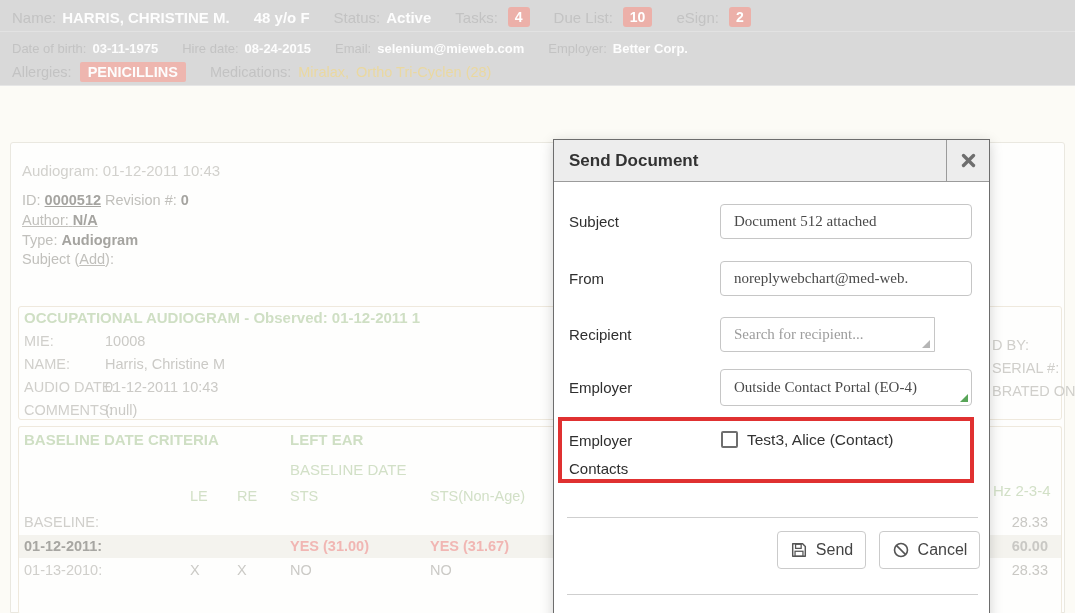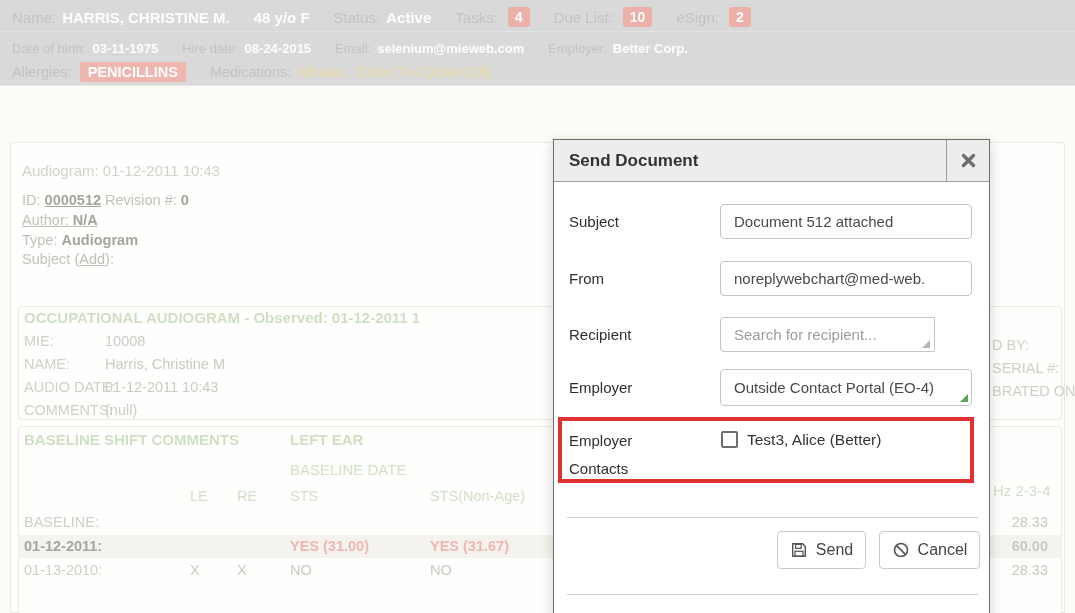--- a/index.html
+++ b/index.html
@@ -40,21 +40,21 @@
   .alert-pink { color:#f1b6b3; font-weight:bold; }
   .num-right { position:absolute; width:58px; text-align:right; font-size:14.5px; color:#c9c8c4; white-space:nowrap; }
 
   
   .modal { position:absolute; left:553px; top:139px; width:437px; height:500px; background:#fff; border:1px solid #6d6d6d; box-shadow:0 3px 12px rgba(0,0,0,.18); z-index:10; }
   .modal-header { position:absolute; left:0; top:0; width:435px; height:42px; background:#ededed; border-bottom:1px solid #9b9b9b; }
   .modal-title { position:absolute; left:15px; top:0; line-height:41px; font-size:17px; font-weight:bold; color:#333; }
   .modal-close { position:absolute; right:0; top:0; width:43px; height:41px; border-left:1px solid #9b9b9b; display:flex; align-items:center; justify-content:center; cursor:pointer; background:#ededed; }
   .field-label { position:absolute; left:15px; font-size:15px; color:#2f2f2f; }
   .input-wrap { position:absolute; left:166px; }
-  .txt-input { width:252px; height:35px; border:1px solid #c6c6c6; border-radius:4px; font-family:Liberation Sans, sans-serif; font-size:15px; color:#4a4a4a; padding:8px 13px; background:#fff; outline:none; }
+  .txt-input { width:252px; height:35px; border:1px solid #c6c6c6; border-radius:4px; font-family:Liberation Serif, serif; font-size:15px; color:#4a4a4a; padding:8px 13px; background:#fff; outline:none; }
   .txt-input::placeholder { color:#9d9d9d; }
   .recipient-input { width:215px; border-radius:4px 0 0 4px; }
   .grip { position:absolute; right:4px; bottom:4px; width:0; height:0; border-bottom:8px solid #b5b5b5; border-left:8px solid transparent; }
   .grip-green { border-bottom-color:#58a558; }
   .contact-checkbox { appearance:none; -webkit-appearance:none; position:absolute; left:167px; top:291px; width:17px; height:17px; border:2px solid #6e6e6e; border-radius:2px; background:#fff; cursor:pointer; }
   .contact-option { position:absolute; left:193px; top:291px; font-size:15.5px; color:#333; white-space:nowrap; }
   .modal-hr { position:absolute; left:13px; width:411px; height:1px; background:#cfcfcf; }
   .modal-btn { position:absolute; top:391px; height:38px; border:1px solid #cbcbcb; border-radius:4px; background:#fff; display:flex; align-items:center; justify-content:center; gap:8px; font-family:"Liberation Sans","DejaVu Sans",sans-serif; font-size:16px; color:#444; cursor:pointer; }
   .send-btn { left:223px; width:89px; }
   .cancel-btn { left:325px; width:101px; }
@@ -132,21 +132,21 @@
   <div class="rep-value" style="left:105px; top:379px;">01-12-2011 10:43</div>
   <div class="rep-label" style="left:24px; top:402px;">COMMENTS:</div>
   <div class="rep-value" style="left:105px; top:402px;">(null)</div>
 
   <div class="rep-label" style="left:992px; top:337px;">D BY:</div>
   <div class="rep-label" style="left:992px; top:360px;">SERIAL #:</div>
   <div class="rep-label" style="left:992px; top:383px;">BRATED ON</div>
 
   <div class="report-box box-baseline"></div>
   <div class="row-stripe"></div>
-  <div class="green-head" style="left:24px; top:431px;">BASELINE SHIFT COMMENTS</div>
+  <div class="green-head" style="left:24px; top:431px;">BASELINE DATE CRITERIA</div>
   <div class="green-head" style="left:290px; top:431px;">LEFT EAR</div>
   <div class="green-col" style="left:290px; top:461px; font-size:15px;">BASELINE DATE</div>
   <div class="green-col" style="left:190px; top:488px;">LE</div>
   <div class="green-col" style="left:237px; top:488px;">RE</div>
   <div class="green-col" style="left:290px; top:488px;">STS</div>
   <div class="green-col" style="left:430px; top:488px;">STS(Non-Age)</div>
   <div class="green-col" style="left:993px; top:482px; font-size:15px;">Hz 2-3-4</div>
 
   <div class="rep-label" style="left:24px; top:514px;">BASELINE:</div>
   <div class="num-right" style="left:990px; top:514px;">28.33</div>
@@ -193,21 +193,21 @@
 
     <div class="field-label" style="top:239px;">Employer</div>
     <div class="input-wrap" style="top:229px; width:252px; height:37px;">
       <input class="txt-input" style="height: 37px;" type="text" value="Outside Contact Portal (EO-4)">
       <div class="grip grip-green"></div>
     </div>
 
     <div class="field-label" style="top:292px;">Employer</div>
     <div class="field-label" style="top:320px;">Contacts</div>
     <input type="checkbox" class="contact-checkbox" style="">
-    <div class="contact-option">Test3, Alice (Better)</div>
+    <div class="contact-option">Test3, Alice (Contact)</div>
 
     <div class="modal-hr" style="top:377px;"></div>
 
     <button class="modal-btn cancel-btn">
       <svg width="18" height="18" viewBox="0 0 20 20">
         <circle cx="10" cy="10" r="7.2" fill="none" stroke="#555" stroke-width="1.8"></circle>
         <line x1="5.1" y1="5.1" x2="14.9" y2="14.9" stroke="#555" stroke-width="1.8"></line>
       </svg>
       <span>Cancel</span>
     </button>

